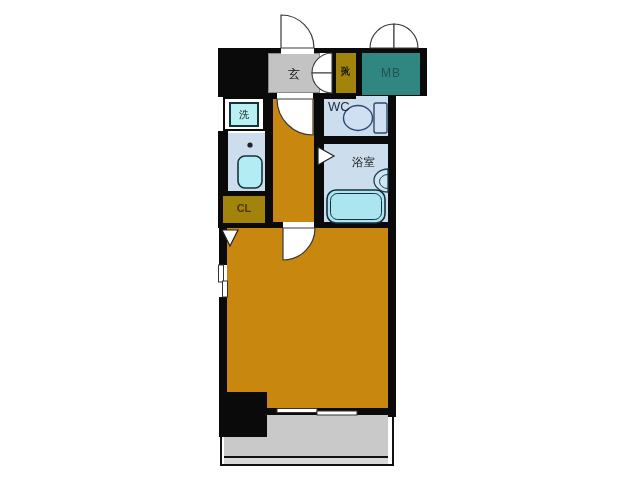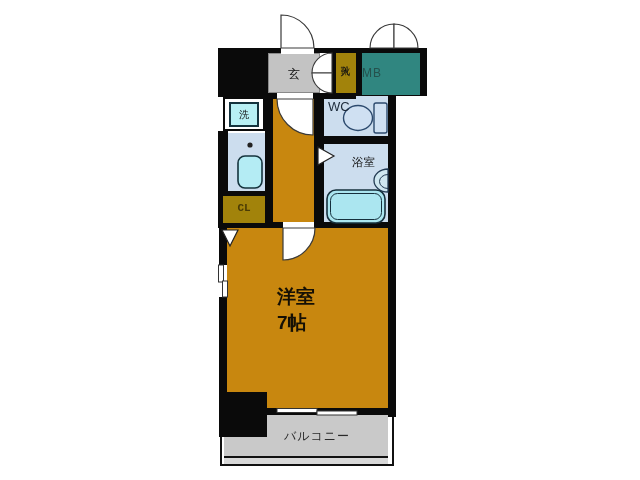--- a/index.html
+++ b/index.html
@@ -99,30 +99,25 @@
     <rect x="330.5" y="193.5" width="51" height="26" rx="7" fill="none" stroke="#16303d" stroke-width="1"></rect>
 
     <rect x="238" y="156" width="24" height="32" rx="7" fill="#b4ecf4" stroke="#14333d" stroke-width="1.6"></rect>
     <circle cx="250" cy="145" r="2.6" fill="#222"></circle>
   </svg>
 
   <div class="lbl lbl-genkan" style="left:268px;top:66px;width:52px;text-align:center;">玄</div>
 
   <div class="lbl lbl-shoe" style="left:341px;top:58px;">靴入</div>
 
-  <div class="lbl lbl-mb" style="left:362px;top:66px;width:58px;text-align:left;">MB</div>
+  <div class="lbl lbl-mb" style="left:362px;top:66px;width:58px;text-align:center;">MB</div>
 
   <div class="lbl lbl-washer" style="left:229px;top:108px;width:30px;text-align:center;z-index:9;">洗</div>
 
   <div class="lbl lbl-wc" style="left:328px;top:99px;">WC</div>
 
   <div class="lbl lbl-bath" style="left:352px;top:155px;">浴室</div>
 
-  <div class="lbl lbl-cl" style="left:223px;top:202px;width:42px;text-align:center;font-family:Liberation Mono, monospace;">CL</div>
+  <div class="lbl lbl-cl" style="left:223px;top:202px;width:42px;text-align:center;">CL</div>
 
-  <div class="lbl lbl-room" style="left:277px;top:284px;">
-    <div>洋室</div>
-    <div>7帖</div>
-  </div>
 
-  <div class="lbl lbl-balcony" style="left:267px;top:428px;width:100px;text-align:center;">バルコニー</div>
 
 </div>
 
 </body></html>

